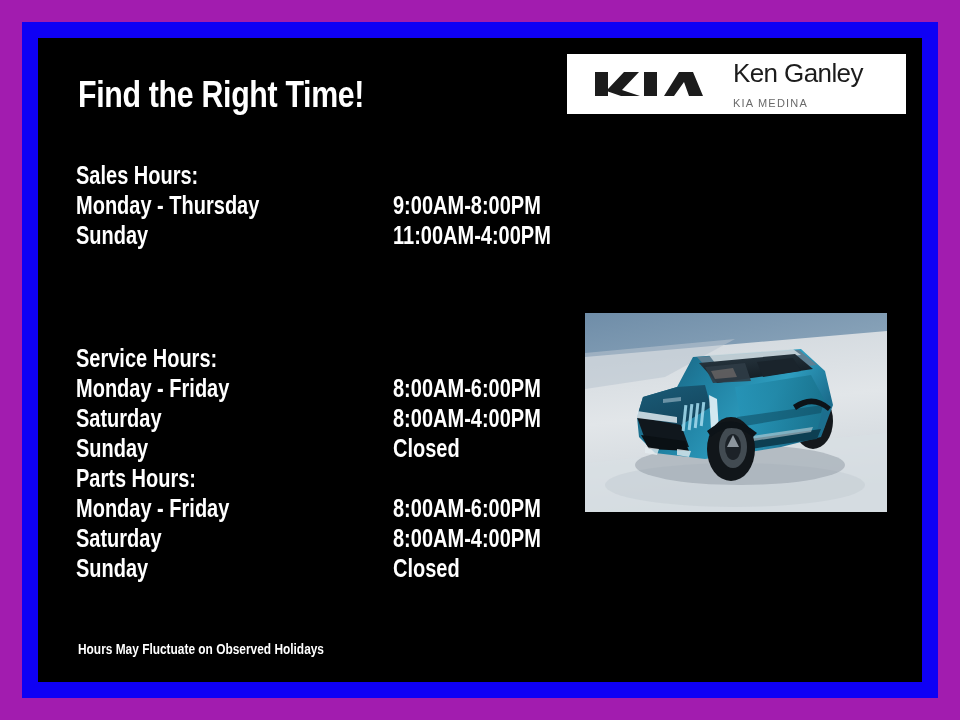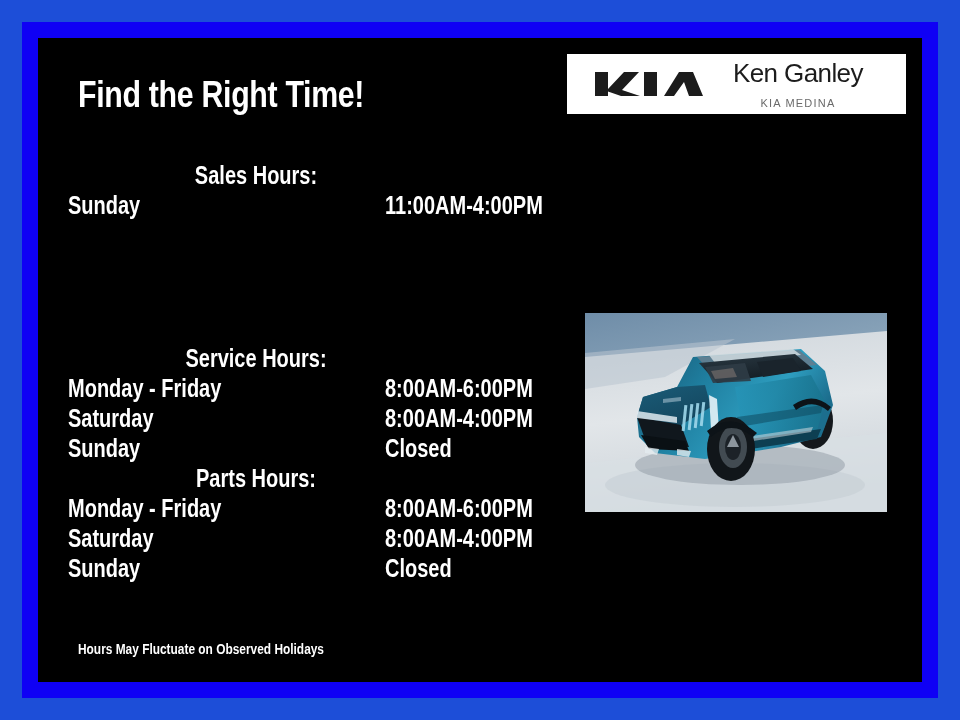--- a/index.html
+++ b/index.html
@@ -8,23 +8,22 @@
     padding: 0;
     background: #000000;
   }
   body {
     font-family: "Liberation Sans", sans-serif;
   }
   #slide {
     position: relative;
     width: 960px;
     height: 720px;
-    background: #1d4ed8;
+    background: #a21caf;
     overflow: hidden;
-    text-align: center;
   }
 
   
   #blue-frame {
     position: absolute;
     left: 22px;
     top: 22px;
     width: 916px;
     height: 676px;
     border: 16px solid #0f00f5;
@@ -43,21 +42,21 @@
     letter-spacing: -0.4px;
     transform: scaleX(0.82);
     transform-origin: left top;
     white-space: nowrap;
     line-height: 1.05;
   }
 
   
   .hours-block {
     position: absolute;
-    left: 68px;
+    left: 76px;
     width: 470px;
     color: #ffffff;
   }
   #block-sales   { top: 160px; }
   #block-service { top: 311px; margin-top: 32px; }
   #block-parts   { top: 463px; }
 
   .block-heading {
     font-size: 25px;
     font-weight: bold;
@@ -155,20 +154,24 @@
 
 <div id="slide">
 
   <div id="blue-frame"></div>
 
   <div id="page-title">Find the Right Time!</div>
 
   <div class="hours-block" id="block-sales">
     <div class="block-heading">Sales Hours:</div>
 
+    <div class="hours-row">
+      <span class="row-day">Monday - Thursday</span>
+      <span class="row-time">9:00AM-8:00PM</span>
+    </div>
     <div class="hours-row">
       <span class="row-day">Sunday</span>
       <span class="row-time">11:00AM-4:00PM</span>
     </div>
   </div>
 
   <div class="hours-block" id="block-service">
     <div class="block-heading">Service Hours:</div>
 
     <div class="hours-row">

